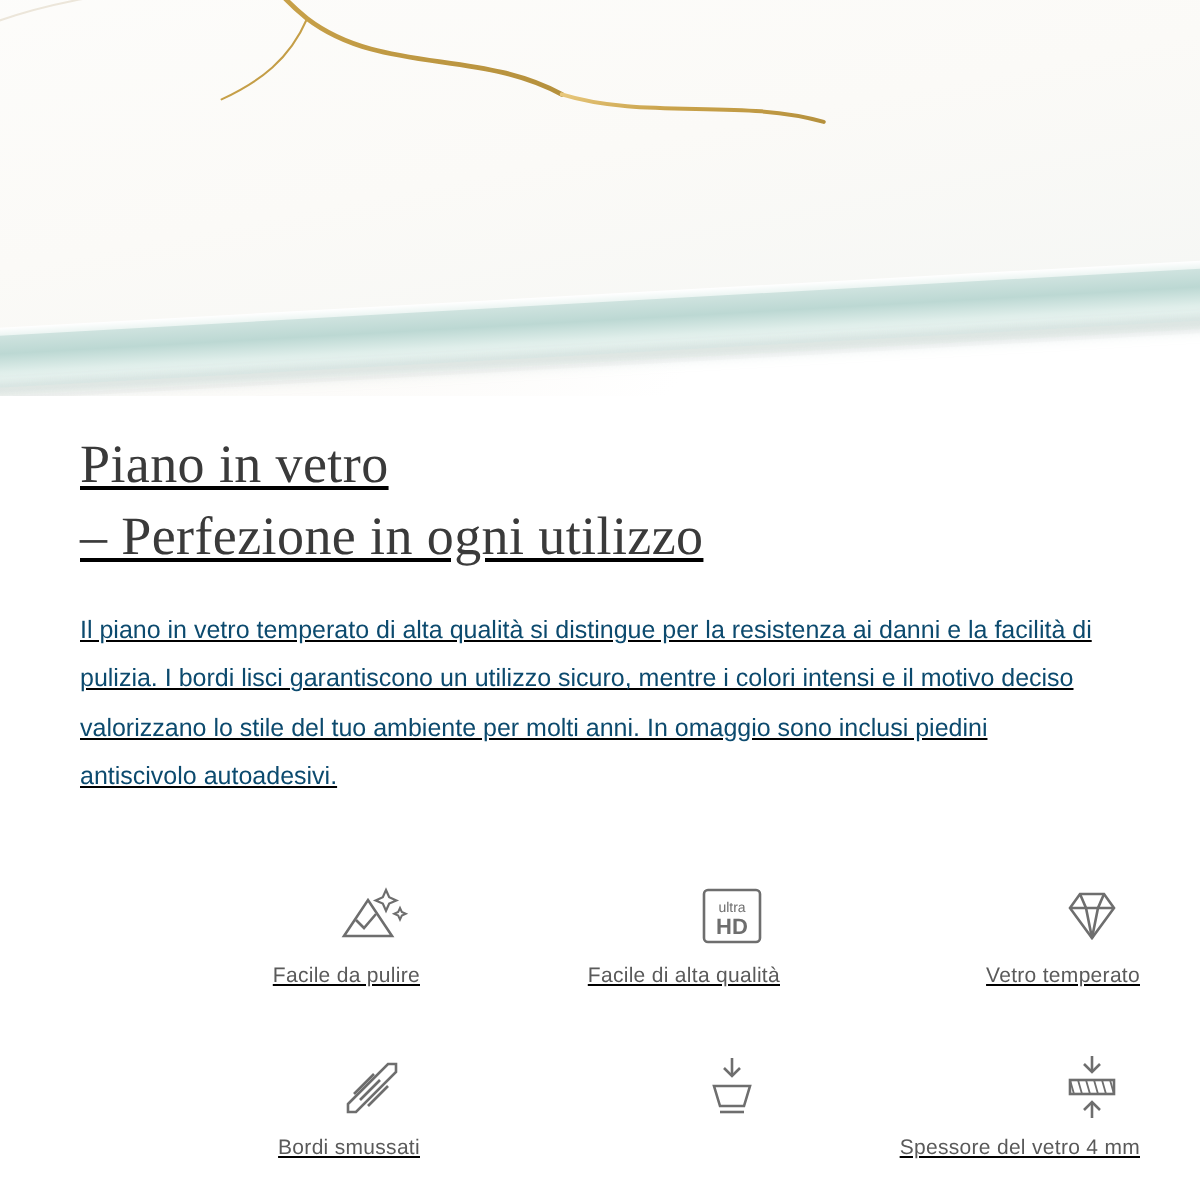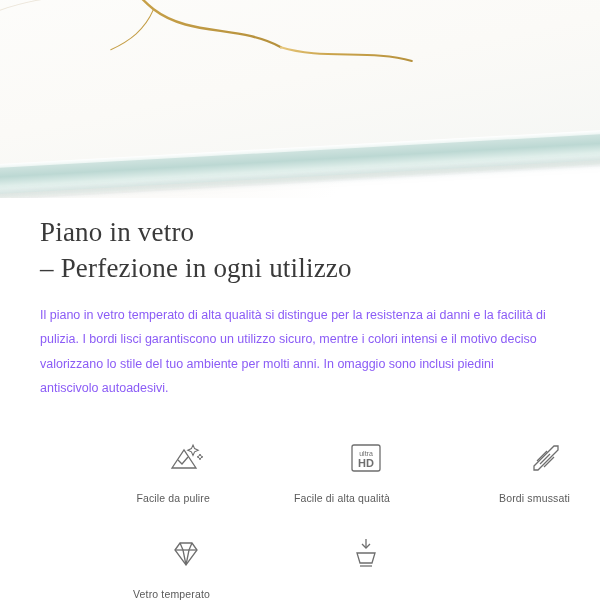--- a/index.html
+++ b/index.html
@@ -11,20 +11,21 @@
     font-family: "Liberation Sans", sans-serif;
     overflow: hidden;
   }
 
   .page {
     position: relative;
     width: 600px;
     height: 600px;
     background: #ffffff;
     overflow: hidden;
+    text-decoration: underline;
   }
 
   
   .hero {
     position: relative;
     width: 600px;
     height: 198px;
     overflow: hidden;
     background: #ffffff;
   }
@@ -96,21 +97,21 @@
     color: #3a3a3a;
     font-weight: 400;
     margin: 0 0 16px 0;
     letter-spacing: 0.2px;
   }
   .headline .line2 { display: block; }
 
   .body-copy {
     font-size: 12.5px;
     line-height: 1.95;
-    color: #8b5cf6;
+    color: #0c4a6e;
     margin: 0;
     max-width: 510px;
     font-weight: 400;
   }
 
   
   .features {
     margin-top: 34px;
     padding: 0 30px;
     display: grid;
@@ -125,21 +126,20 @@
   }
   .feature-icon {
     width: 48px;
     height: 48px;
     display: flex;
     align-items: center;
     justify-content: center;
     color: #6e6e6e;
   }
   .feature-label {
-    margin-top: 10px;
     font-size: 10.5px;
     color: #5a5a5a;
     letter-spacing: 0.15px;
   }
   svg { display: block; }
 </style>
 </head>
 <body>
 
 <div class="page">
@@ -209,47 +209,60 @@
           <text x="22" y="20" font-family="Liberation Sans, sans-serif" font-size="7" fill="#6e6e6e" stroke="none" text-anchor="middle">ultra</text>
           <text x="22" y="31" font-family="Liberation Sans, sans-serif" font-size="11" font-weight="bold" fill="#6e6e6e" stroke="none" text-anchor="middle">HD</text>
         </svg>
       </div>
       <div class="feature-label">Facile di alta qualità</div>
     </div>
 
     <div class="feature">
       <div class="feature-icon">
         <svg width="44" height="44" viewBox="0 0 44 44" fill="none" stroke="#6e6e6e" stroke-width="1.3">
+          <path d="M11 18 L16 11 L28 11 L33 18 L22 33 Z"></path>
+          <path d="M11 18 L33 18"></path>
+          <path d="M16 11 L19 18 L22 33"></path>
+          <path d="M28 11 L25 18 L22 33"></path>
+        </svg>
+      </div>
+      <div class="feature-label">Vetro temperato</div>
+    </div>
+
+    <div class="feature">
+      <div class="feature-icon">
+        <svg width="44" height="44" viewBox="0 0 44 44" fill="none" stroke="#6e6e6e" stroke-width="1.3">
           <path d="M10 30 L30 10 L34 10 L34 14 L14 34 L10 34 Z"></path>
           <path d="M16 28 L26 18"></path>
           <path d="M20 31 L30 21"></path>
           <path d="M13 25 L23 15"></path>
         </svg>
       </div>
       <div class="feature-label">Bordi smussati</div>
     </div>
 
     <div class="feature">
       <div class="feature-icon">
         <svg width="44" height="44" viewBox="0 0 44 44" fill="none" stroke="#6e6e6e" stroke-width="1.3">
-          <path d="M11 18 L16 11 L28 11 L33 18 L22 33 Z"></path>
-          <path d="M11 18 L33 18"></path>
-          <path d="M16 11 L19 18 L22 33"></path>
-          <path d="M28 11 L25 18 L22 33"></path>
-        </svg>
-      </div>
-      <div class="feature-label">Vetro temperato</div>
-    </div>
-
-    <div class="feature">
-      <div class="feature-icon">
-        <svg width="44" height="44" viewBox="0 0 44 44" fill="none" stroke="#6e6e6e" stroke-width="1.3">
           <path d="M22 7 L22 15"></path>
           <path d="M18 12 L22 16 L26 12"></path>
           <path d="M13 21 L31 21 L28 31 L16 31 Z"></path>
           <path d="M16 34 L28 34"></path>
         </svg>
       </div>
     </div>
 
+    <div class="feature">
+      <div class="feature-icon">
+        <svg width="44" height="44" viewBox="0 0 44 44" fill="none" stroke="#6e6e6e" stroke-width="1.3">
+          <path d="M22 6 L22 14"></path>
+          <path d="M18 10 L22 14 L26 10"></path>
+          <rect x="11" y="18" width="22" height="7"></rect>
+          <path d="M13 25 L11 18 M17 25 L15 18 M21 25 L19 18 M25 25 L23 18 M29 25 L27 18 M33 25 L31 18" stroke-width="0.9"></path>
+          <path d="M22 37 L22 29"></path>
+          <path d="M18 33 L22 29 L26 33"></path>
+        </svg>
+      </div>
+      <div class="feature-label">Spessore del vetro 4 mm</div>
+    </div>
 
   </div>
 </div>
 
 </body></html>

